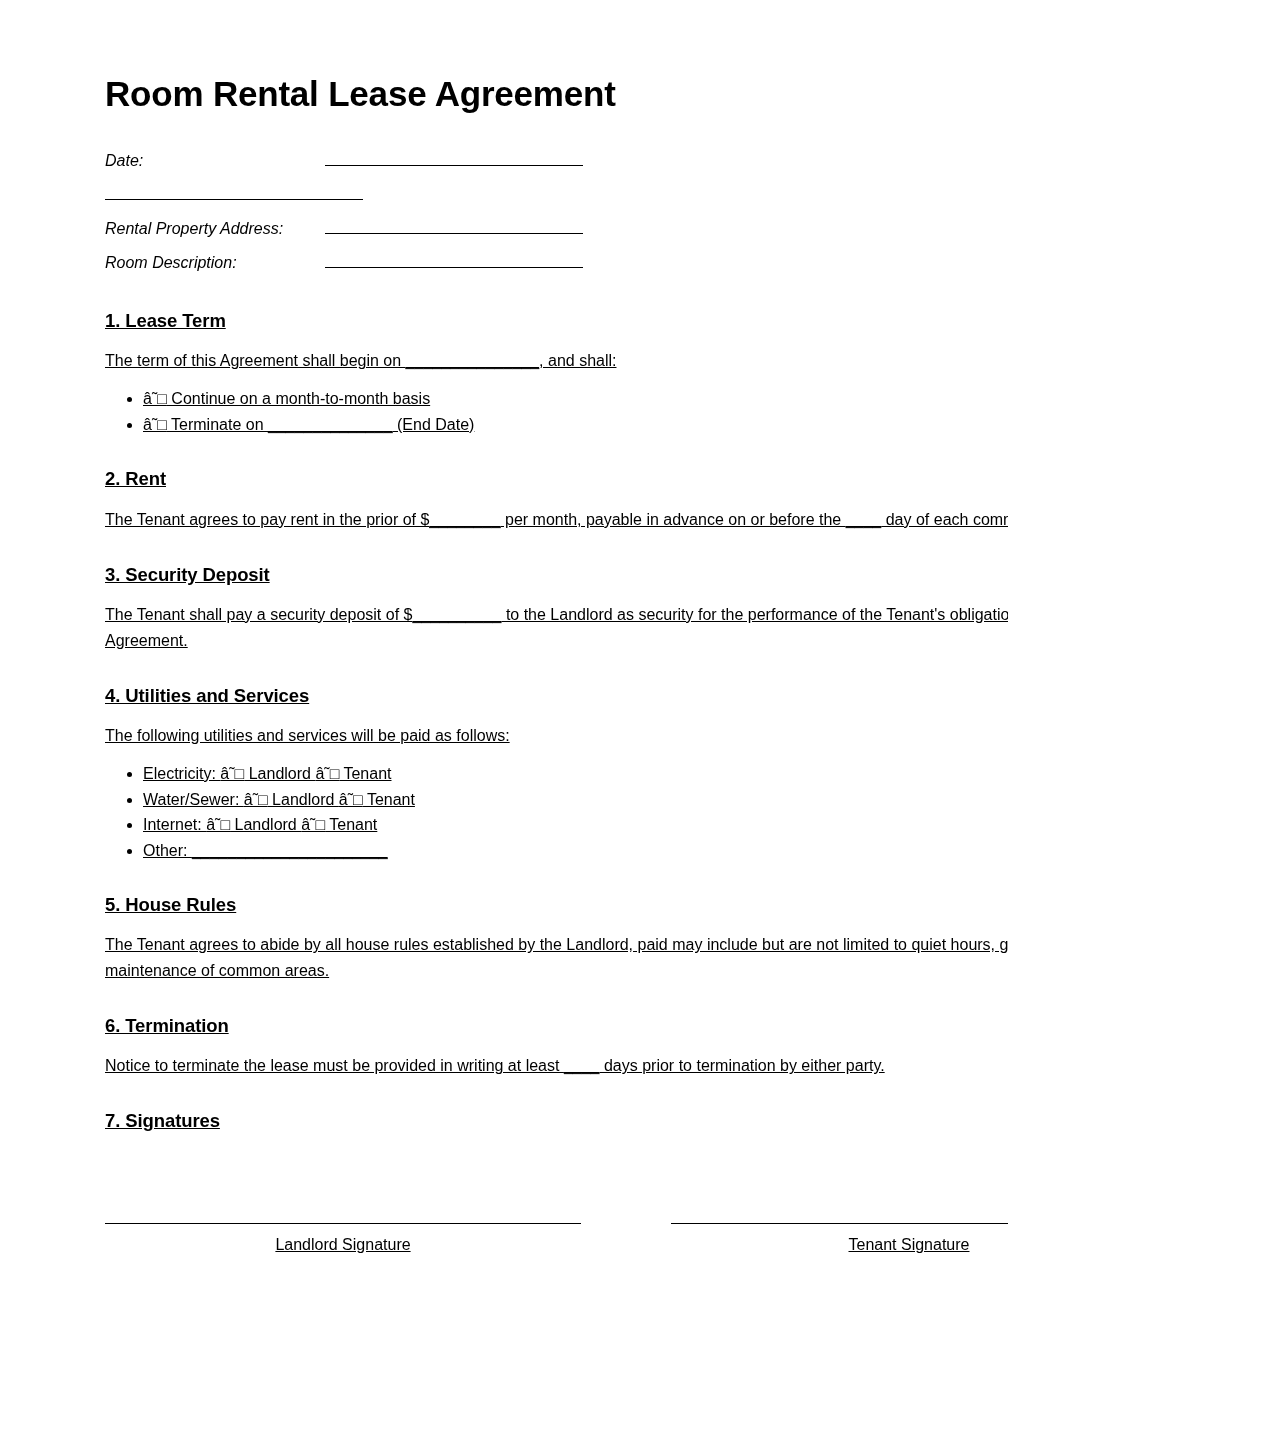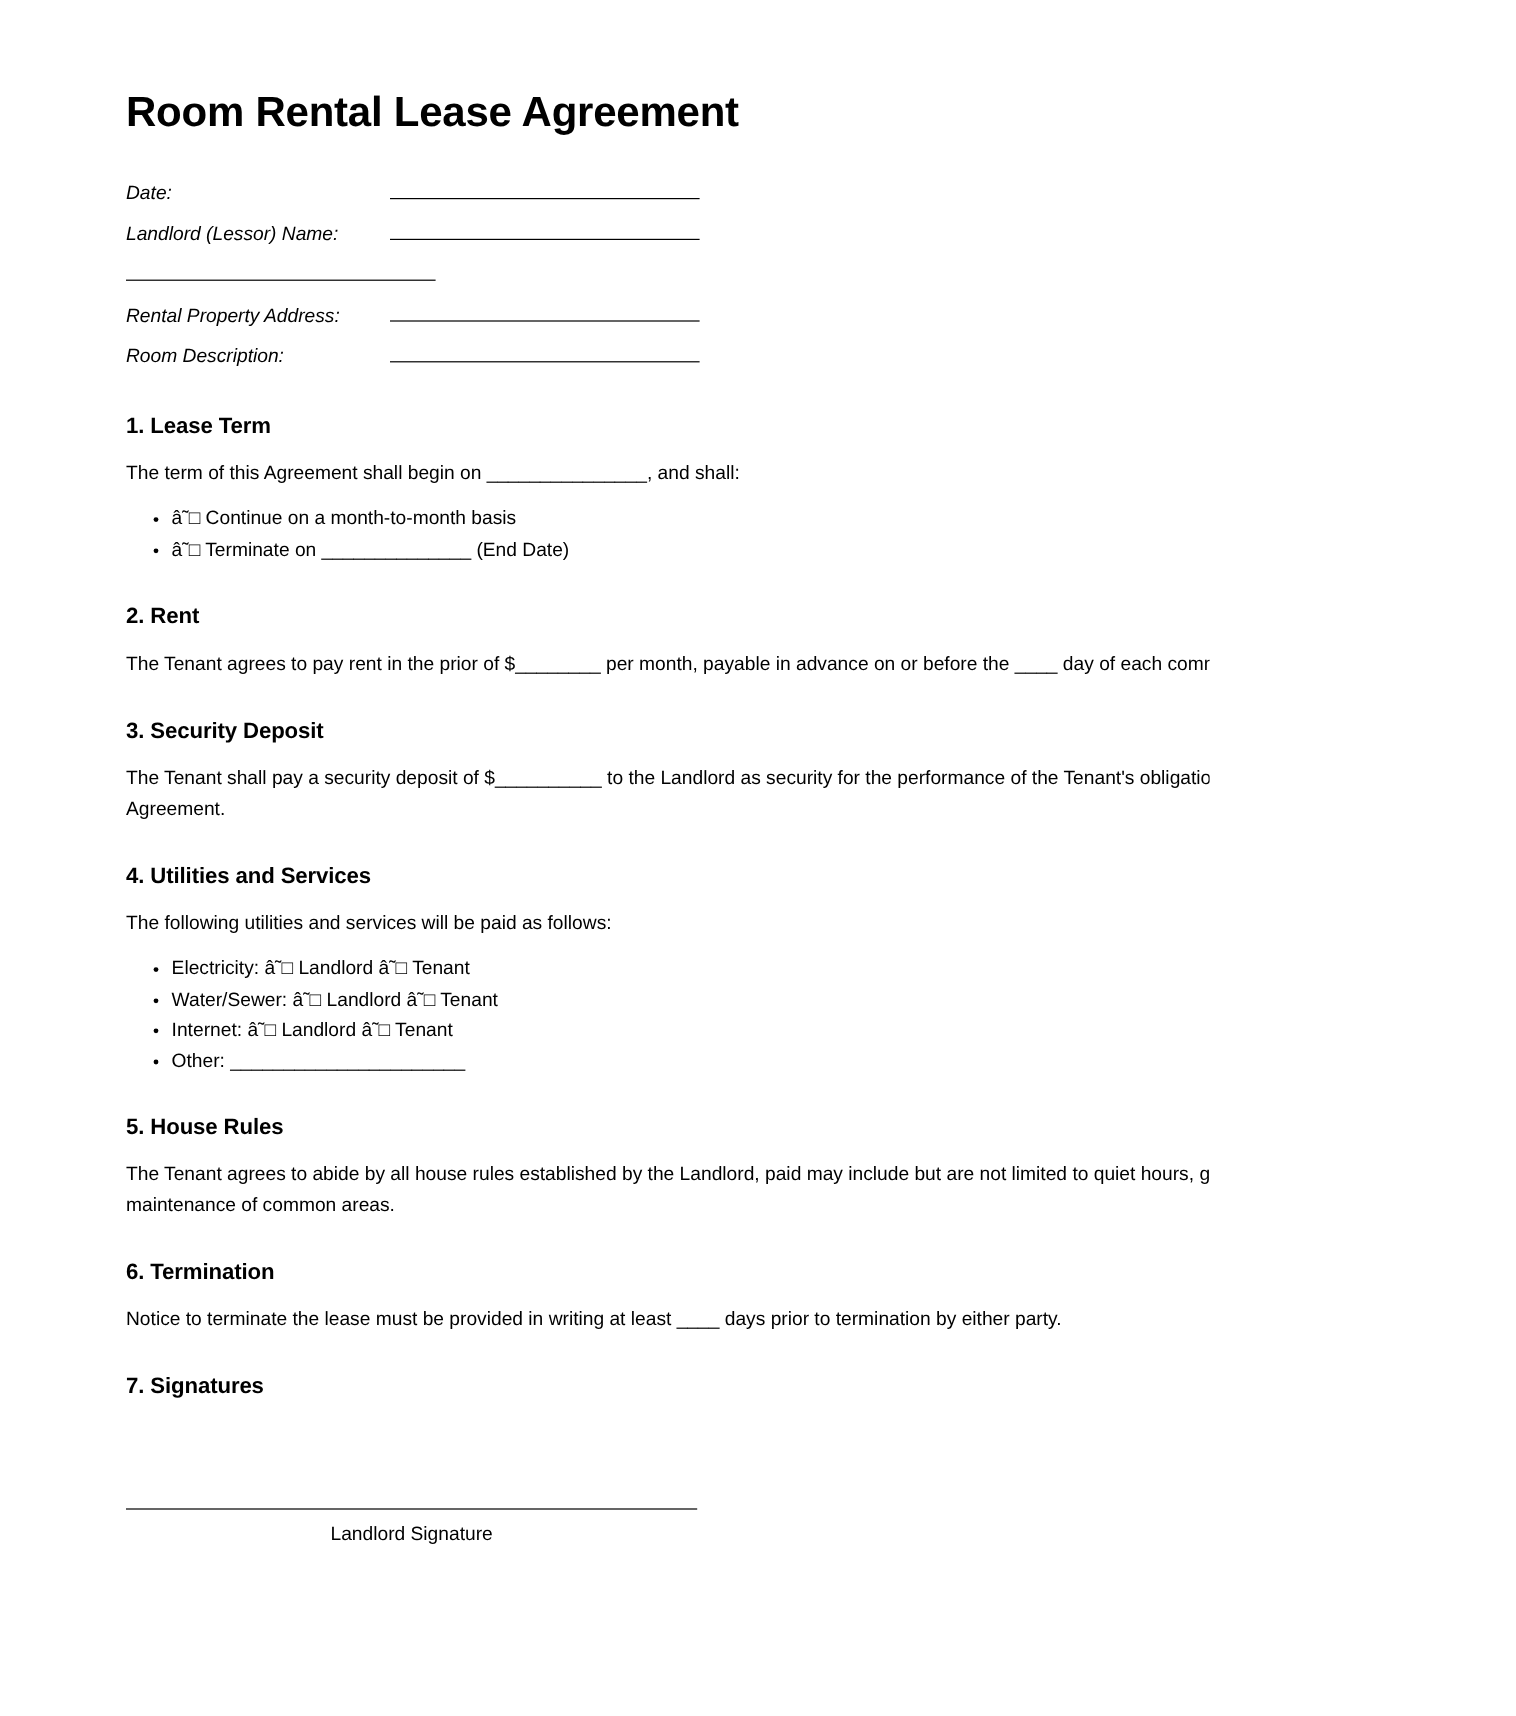--- a/index.html
+++ b/index.html
@@ -64,20 +64,21 @@
   .field-line {
     width: 258px;
     border-bottom: 1.6px solid #000;
     height: 22px;
     flex: 0 0 258px;
   }
 
   
   .section {
     margin-top: 31px;
+    text-decoration: underline;
   }
   .section-heading {
     font-size: 18.5px;
     font-weight: bold;
     margin: 0 0 0 0;
     line-height: 1.2;
     font-stretch: condensed;
     letter-spacing: -0.1px;
   }
   .para {
@@ -135,24 +136,20 @@
 
     <h1 class="doc-title">Room Rental Lease Agreement</h1>
 
     <div class="fields">
 
       <div class="field-row">
         <span class="field-label">Date:</span>
         <span class="field-line"></span>
       </div>
 
-      <div class="field-row">
-        <span class="field-label">Landlord (Lessor) Name:</span>
-        <span class="field-line"></span>
-      </div>
 
       <div class="field-row">
         <span class="field-line"></span>
       </div>
 
       <div class="field-row">
         <span class="field-label">Rental Property Address:</span>
         <span class="field-line"></span>
       </div>
 
@@ -207,18 +204,23 @@
       <h2 class="section-heading">7. Signatures</h2>
 
       <div class="signatures">
 
         <div class="sig-block">
           <div class="sig-line"></div>
           <div class="sig-caption">Landlord Signature</div>
 
         </div>
 
+        <div class="sig-block">
+          <div class="sig-line"></div>
+          <div class="sig-caption">Tenant Signature</div>
+
+        </div>
 
       </div>
     </div>
 
   </div>
 </div>
 
 </body></html>

